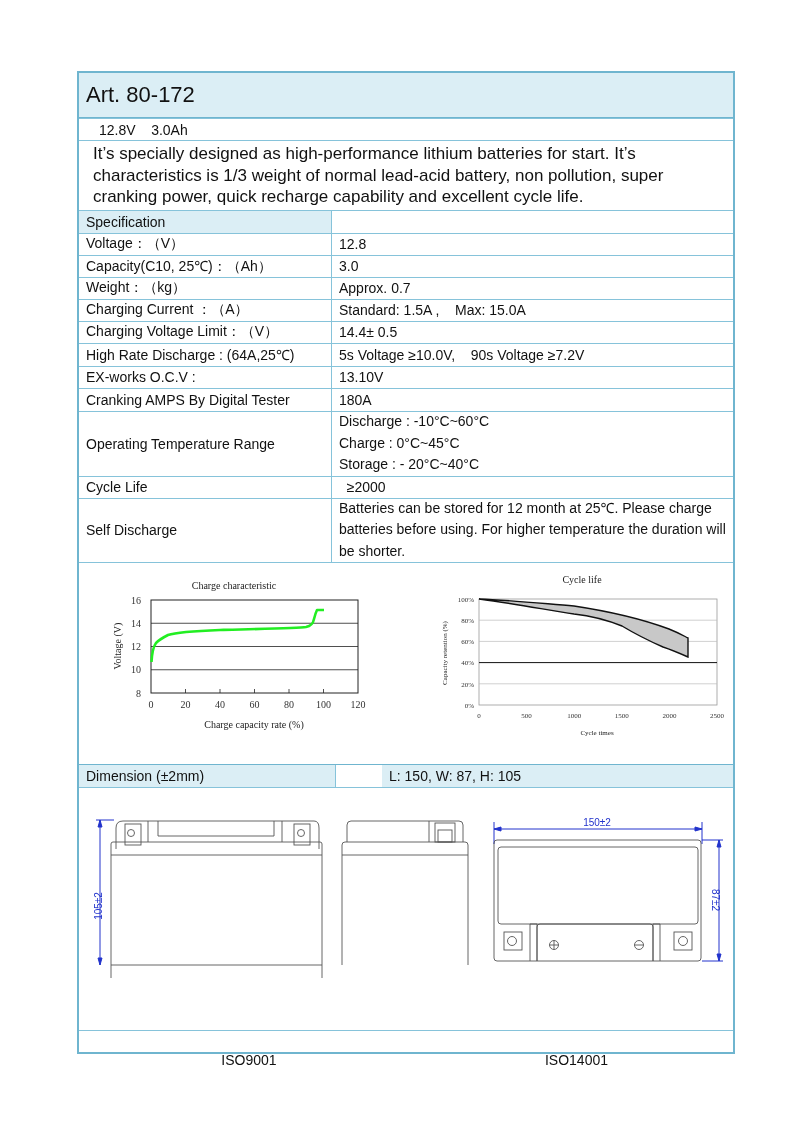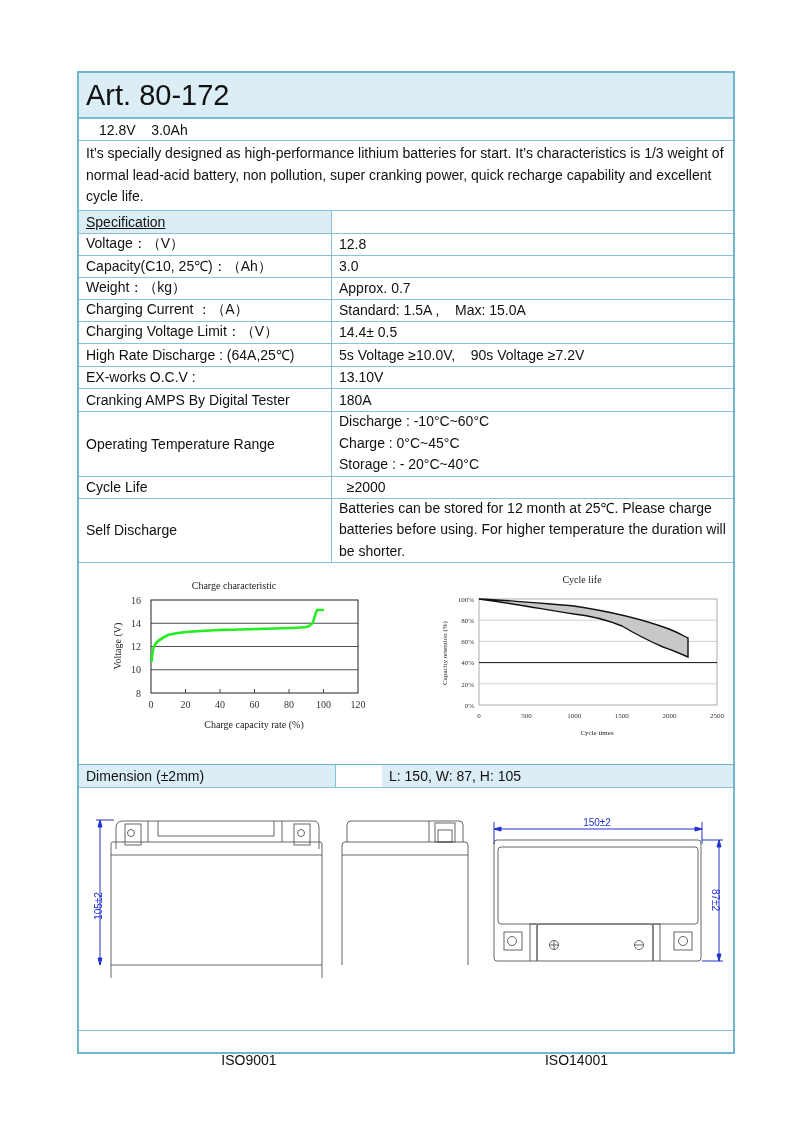--- a/index.html
+++ b/index.html
@@ -4,41 +4,41 @@
 <style>
   html, body { margin:0; padding:0; background:#ffffff; }
   body { width:802px; height:1134px; position:relative; font-family:"Liberation Sans", sans-serif; color:#111; }
   .sheet { position:absolute; left:77px; top:71px; width:658px; border:2px solid #6fb5cf; box-sizing:border-box; }
   .row { display:flex; border-top:1px solid #86c3da; box-sizing:border-box; }
   .row:first-child { border-top:none; }
   .cell { box-sizing:border-box; padding:0 7px; font-size:14px; display:flex; align-items:center; }
   .lbl { width:253px; border-right:1px solid #86c3da; }
   .val { flex:1; }
   .hl { background:#dbeef5; }
-  .title { height:44px; font-size:29px; padding:0 7px; display:flex; align-items:center; background:#dbeef5; border-bottom:1px solid #6fb5cf; }
+  .title { height:44px; font-size:22px; padding:0 7px; display:flex; align-items:center; background:#dbeef5; border-bottom:1px solid #6fb5cf; }
   .multi { flex-direction:column; align-items:flex-start; justify-content:center; line-height:21.5px; }
-  .desc { padding:2px 7px; line-height:21.5px; font-size:14px; }
+  .desc { padding:2px 14px; line-height:21.5px; font-size:17px; }
   .charts { height:202px; position:relative; }
   .drawings { height:243px; position:relative; }
   .foot .cell { justify-content:center;margin-top:29px; }
   svg text { font-family:"Liberation Serif", serif; }
 </style>
 </head>
 <body>
 
 <div class="sheet">
   <div class="title">Art. 80-172</div>
   <div class="row" style="height:22px;padding-left:13px;">
     <div class="cell val" style="white-space:pre;">12.8V    3.0Ah</div>
   </div>
   <div class="row">
     <div class="desc">It’s specially designed as high-performance lithium batteries for start. It’s characteristics is 1/3 weight of normal lead-acid battery, non pollution, super cranking power, quick recharge capability and excellent cycle life.</div>
   </div>
 
-  <div class="row" style="height:23px;text-decoration:underline;">
+  <div class="row" style="height:23px;">
     <div class="cell lbl hl">Specification</div>
     <div class="cell val"></div>
   </div>
   <div class="row" style="height:22px;">
     <div class="cell lbl">Voltage：（V）</div>
     <div class="cell val">12.8</div>
   </div>
   <div class="row" style="height:22px;">
     <div class="cell lbl">Capacity(C10, 25℃)：（Ah）</div>
     <div class="cell val">3.0</div>

